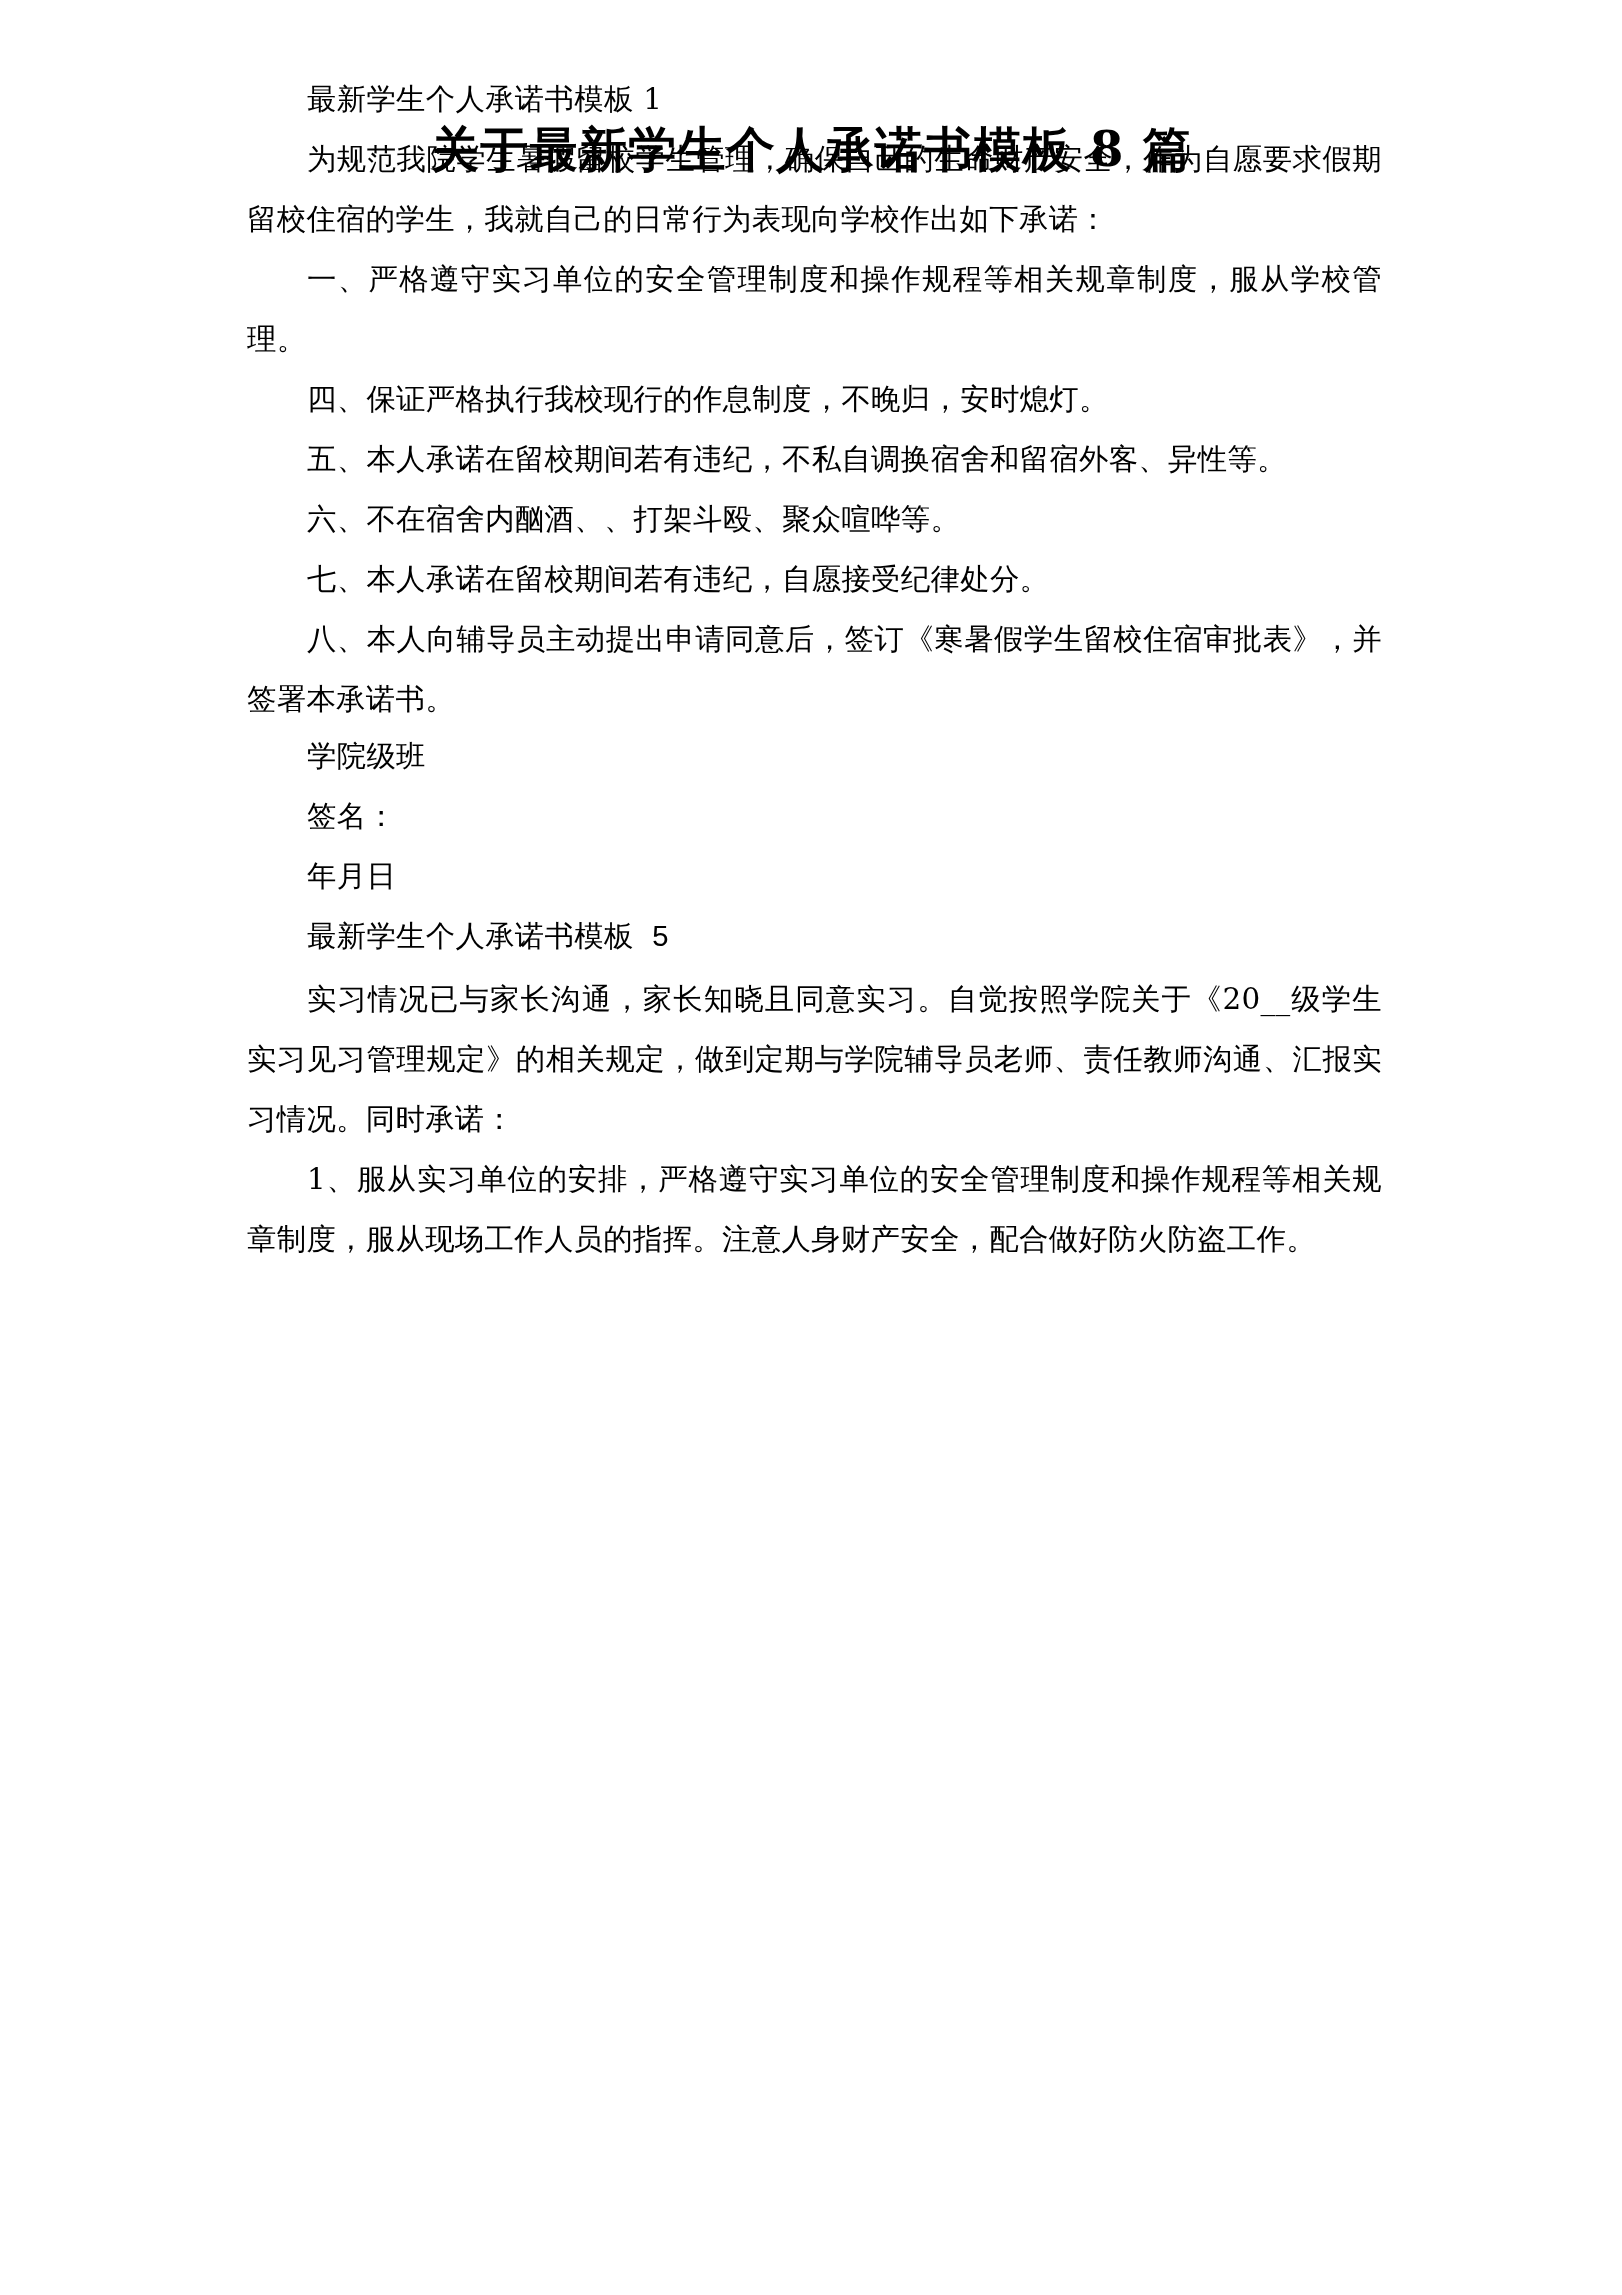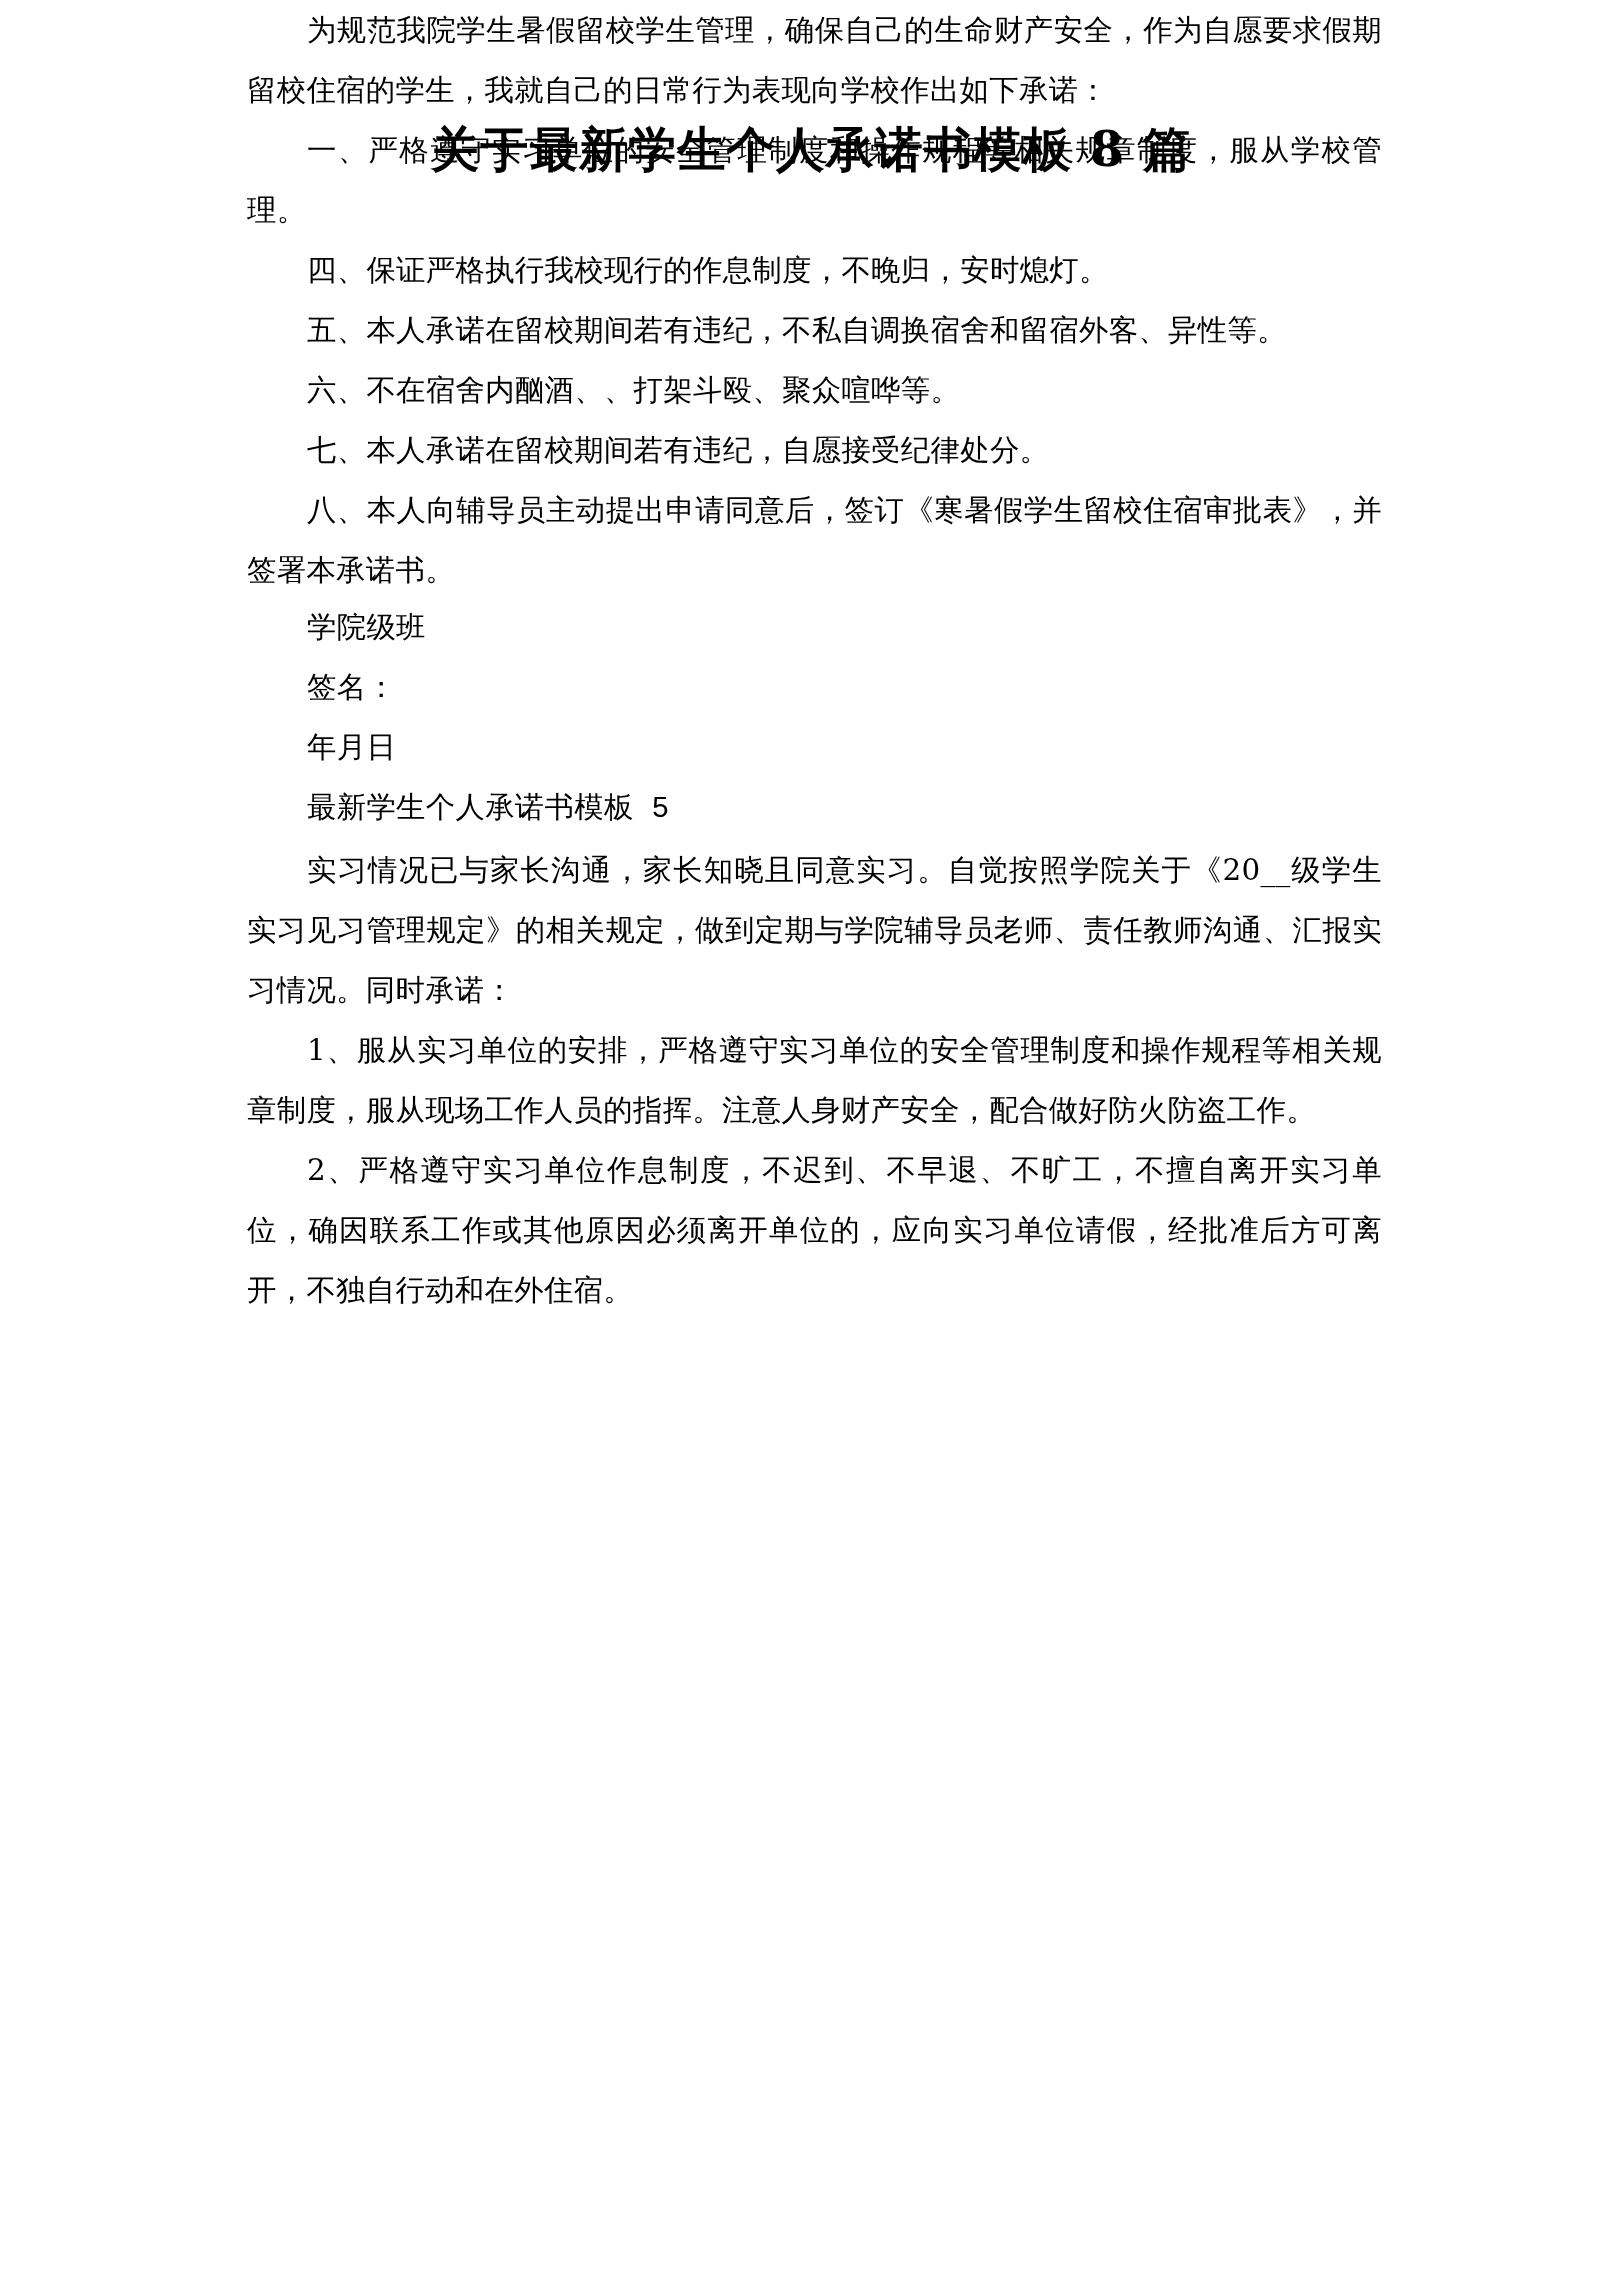--- a/index.html
+++ b/index.html
@@ -59,20 +59,21 @@
 </style>
 </head>
 <body>
 
 <div class="page">
 
   <h1 class="doc-title">关于最新学生个人承诺书模板 8 篇</h1>
 
   <div class="page-body">
 
+    <p class="para first-after-title">最新学生个人承诺书模板 1</p>
 
     <p class="para">为规范我院学生暑假留校学生管理，确保自己的生命财产安全，作为自愿要求假期留校住宿的学生，我就自己的日常行为表现向学校作出如下承诺：</p>
 
     <p class="para">一、严格遵守实习单位的安全管理制度和操作规程等相关规章制度，服从学校管理。</p>
 
 
 
     <p class="para">四、保证严格执行我校现行的作息制度，不晚归，安时熄灯。</p>
 
     <p class="para">五、本人承诺在留校期间若有违纪，不私自调换宿舍和留宿外客、异性等。</p>
@@ -88,17 +89,16 @@
     <p class="para sig-line">签名：</p>
 
     <p class="para sig-line">年月日</p>
 
     <p class="para sig-line">最新学生个人承诺书模板 5</p>
 
     <p class="para">实习情况已与家长沟通，家长知晓且同意实习。自觉按照学院关于《20__级学生实习见习管理规定》的相关规定，做到定期与学院辅导员老师、责任教师沟通、汇报实习情况。同时承诺：</p>
 
     <p class="para">1、服从实习单位的安排，严格遵守实习单位的安全管理制度和操作规程等相关规章制度，服从现场工作人员的指挥。注意人身财产安全，配合做好防火防盗工作。</p>
 
-    <p class="para">2、严格遵守实习单位作息制度，不迟到、不早退、不旷工，不擅自离开实习单位，确因联系工作或其他原因必须离开单位的，应向实习单位请假，经批准后方可离开，不独自行动和在外住宿。</p>
 
   </div>
 </div>
 
 
 </body></html>

